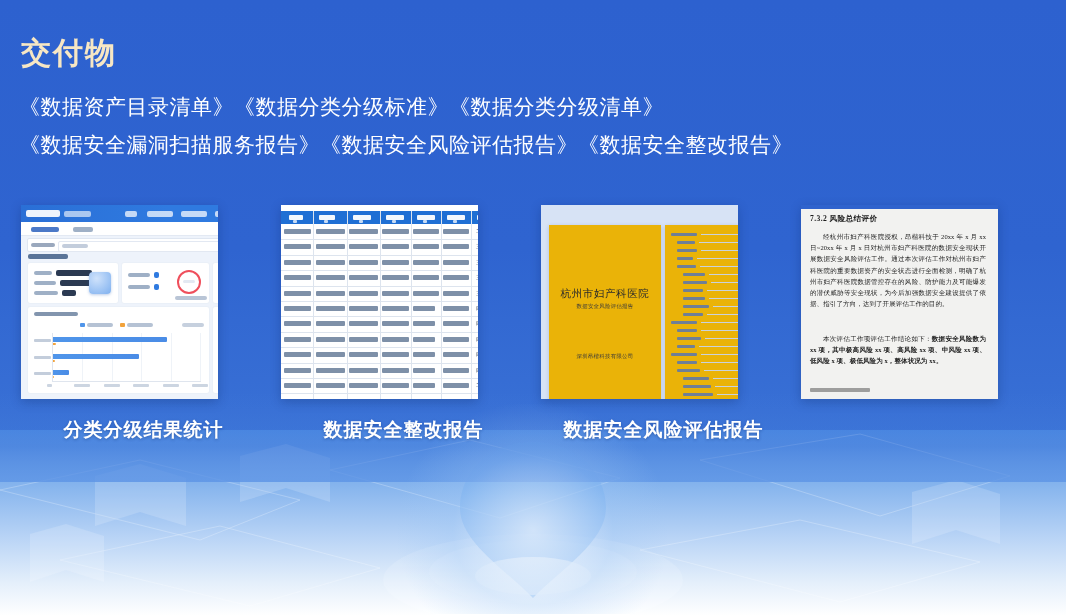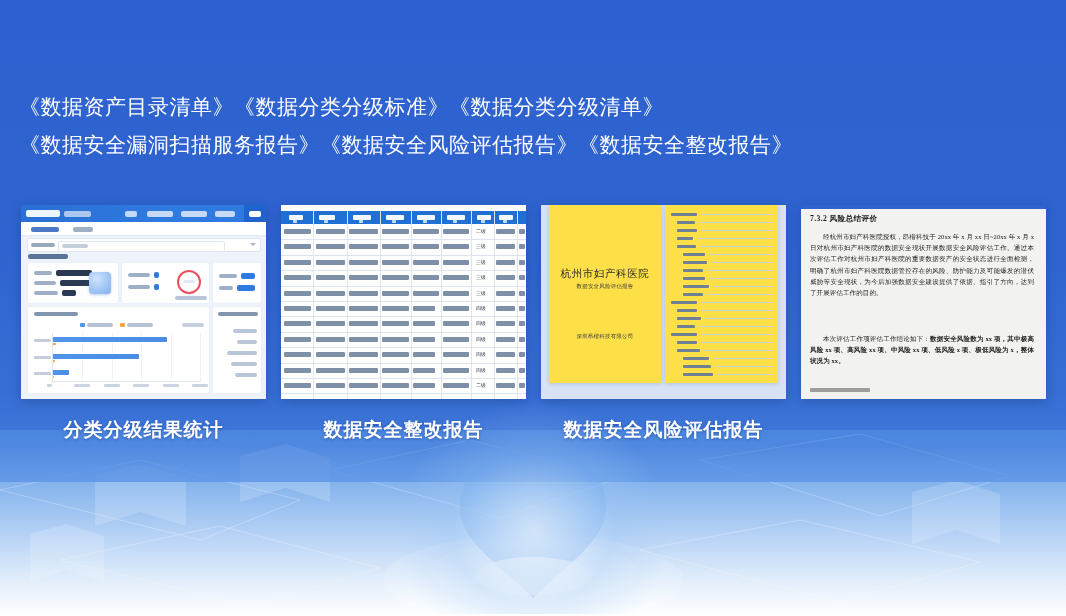--- a/index.html
+++ b/index.html
@@ -24,21 +24,21 @@
   
   .title{position:absolute;left:21px;top:38px;font-size:30px;font-weight:bold;
     color:#f7e7c4;letter-spacing:2px;line-height:1;}
   .subline{position:absolute;left:19px;color:#ffffff;font-size:21px;letter-spacing:.5px;
     white-space:nowrap;font-weight:500;}
   .subline.l1{top:93px;}
   .subline.l2{top:131px;}
 
   
   .cards{position:absolute;left:0;top:205px;width:1066px;height:195px;}
-  .card{position:absolute;top:0;width:245px;height:194px;background:#ffffff;
+  .card{position:absolute;top:0;width:197px;height:194px;background:#ffffff;
     box-shadow:0 3px 10px rgba(10,35,90,.28);overflow:hidden;}
   .c1{left:21px;} .c2{left:281px;} .c3{left:541px;} .c4{left:801px;}
 
   .caption{position:absolute;top:417px;color:#ffffff;font-size:19px;font-weight:bold;
     letter-spacing:1px;text-align:center;white-space:nowrap;
     text-shadow:0 1px 3px rgba(20,50,120,.45);}
   .cap1{left:21px;width:245px;} .cap2{left:281px;width:245px;}
   .cap3{left:541px;width:245px;} .cap4{left:801px;width:245px;}
 
   
@@ -103,21 +103,21 @@
   .th{position:absolute;top:3.5px;height:5px;border-radius:1px;background:rgba(255,255,255,.95);}
   .th-f{position:absolute;top:8.5px;width:4px;height:3px;background:rgba(255,255,255,.75);border-radius:1px;}
   .tr{position:absolute;left:0;width:245px;height:15.4px;border-bottom:1px solid #dde4ee;}
   .td{position:absolute;top:5px;height:5px;border-radius:1px;background:#7e90a8;}
   .td-lv{position:absolute;top:4px;font-size:5px;color:#333b48;font-family:"Liberation Sans",sans-serif;
     letter-spacing:-.2px;}
   .vline{position:absolute;top:6px;bottom:0;width:1px;background:#dde4ee;}
 
   
   .doc{position:absolute;inset:0;background:#d7e3f5;}
-  .pg{position:absolute;top:0;height:178px;background:#fde047;box-shadow:0 1px 4px rgba(40,70,130,.22);}
+  .pg{position:absolute;top:20px;height:178px;background:#eab308;box-shadow:0 1px 4px rgba(40,70,130,.22);}
   .pg-l{left:8px;width:112px;} .pg-r{left:124px;width:113px;}
   .cover-t{position:absolute;left:0;right:0;top:62px;text-align:center;font-size:10.5px;
     color:#2b2b2b;font-family:"Liberation Serif","DejaVu Serif",serif;letter-spacing:.6px;}
   .cover-s{position:absolute;left:0;right:0;top:78px;text-align:center;font-size:5.4px;
     color:#3a3a3a;font-family:"Liberation Serif","DejaVu Serif",serif;letter-spacing:.3px;}
   .cover-p{position:absolute;left:0;right:0;top:128px;text-align:center;font-size:5.4px;
     color:#3a3a3a;font-family:"Liberation Serif","DejaVu Serif",serif;letter-spacing:.3px;}
   .toc-i{position:absolute;height:3px;background:#6f7f96;border-radius:1px;}
   .toc-d{position:absolute;height:1px;background:#c9d2de;}
 
@@ -168,20 +168,21 @@
       <path d="M533 12 C576 12 606 42 606 78 C606 112 560 140 533 168 C506 140 460 112 460 78 C460 42 490 12 533 12 Z"></path>
     </g>
     <g fill="#ffffff" fill-opacity=".65">
       <ellipse cx="533" cy="146" rx="58" ry="19"></ellipse>
     </g>
   </svg>
 
   <div class="haze"></div>
   <div class="pin-glow"></div>
 
+  <div class="title">交付物</div>
   <div class="subline l2">《数据安全漏洞扫描服务报告》《数据安全风险评估报告》《数据安全整改报告》</div>
   <div class="subline l1">《数据资产目录清单》《数据分类分级标准》《数据分类分级清单》</div>
 
   <div class="cards">
 
     <div class="card c1">
       <div class="dash">
         <div class="dash-nav">
           <div class="dash-logo"></div>
           <div class="dash-sub"></div>

